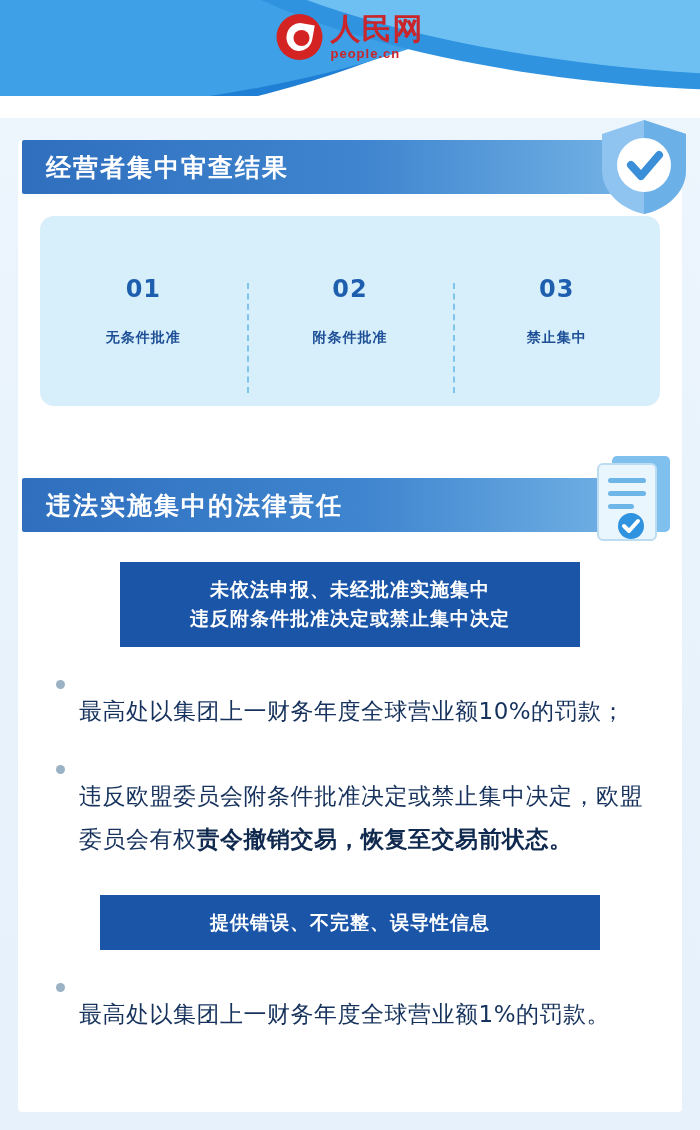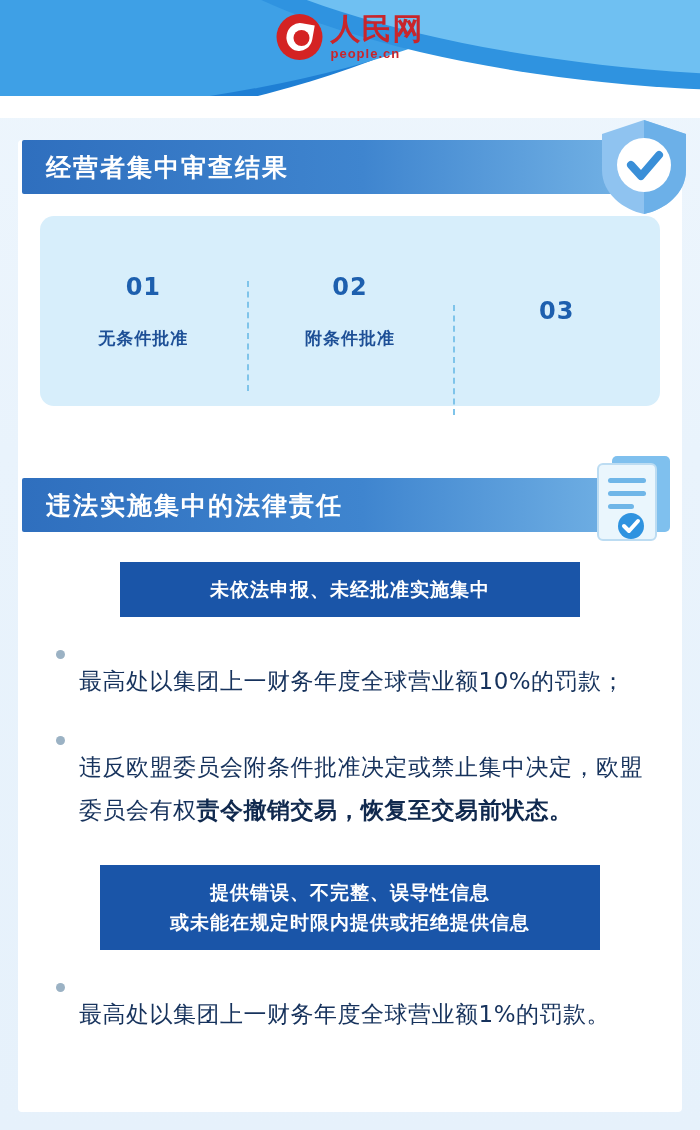--- a/index.html
+++ b/index.html
@@ -164,21 +164,21 @@
   }
   .stat-num {
     font-size: 24px;
     font-weight: bold;
     color: #1d5fae;
     font-family: "DejaVu Sans", sans-serif;
     letter-spacing: 1px;
   }
   .stat-label {
     margin-top: 26px;
-    font-size: 17px;
+    font-size: 14px;
     font-weight: bold;
     color: #1d4f96;
     font-family: "DejaVu Sans", sans-serif;
     letter-spacing: 1px;
   }
 
   
   .shield {
     position: absolute;
     right: -8px;
@@ -269,56 +269,57 @@
       <div class="stat">
         <div class="stat-num">01</div>
         <div class="stat-label">无条件批准</div>
       </div>
       <div class="stat">
         <div class="stat-num">02</div>
         <div class="stat-label">附条件批准</div>
       </div>
       <div class="stat">
         <div class="stat-num">03</div>
+        <div class="stat-label">禁止集中</div>
       </div>
     </div>
   </div>
 
   <div class="card" id="section2">
     <svg class="doc-icon" viewBox="0 0 92 100">
       <rect x="26" y="6" width="58" height="76" rx="5" fill="#7fc0ee"></rect>
       <rect x="12" y="14" width="58" height="76" rx="5" fill="#eaf6fd" stroke="#bcdcf2" stroke-width="2"></rect>
       <rect x="22" y="28" width="38" height="5" rx="2.5" fill="#6fb6e8"></rect>
       <rect x="22" y="41" width="38" height="5" rx="2.5" fill="#6fb6e8"></rect>
       <rect x="22" y="54" width="26" height="5" rx="2.5" fill="#6fb6e8"></rect>
       <circle cx="45" cy="76" r="13" fill="#2f93e0"></circle>
       <path d="M38 76 L43 81 L52 71" stroke="#ffffff" stroke-width="4" fill="none" stroke-linecap="round" stroke-linejoin="round"></path>
     </svg>
     <div class="card-title-bar">
       <span class="title-text">违法实施集中的法律责任</span>
     </div>
 
     <div class="banner-blue">
       <div>未依法申报、未经批准实施集中</div>
+      <div>违反附条件批准决定或禁止集中决定</div>
     </div>
 
     <div class="bullets">
       <div class="bullet">
         <span class="dot"></span>
         <span class="bullet-text">最高处以集团上一财务年度全球营业额10%的罚款；</span>
       </div>
       <div class="bullet">
         <span class="dot"></span>
         <span class="bullet-text"><span>违反欧盟委员会附条件批准决定或禁止集中决定，欧盟委员会有权</span><b>责令撤销交易，恢复至交易前状态。</b></span>
       </div>
     </div>
 
     <div class="banner-blue wide">
       <div>提供错误、不完整、误导性信息</div>
-      <div>或未能在规定时限内提供或拒绝提供信息</div>
     </div>
 
     <div class="bullets">
       <div class="bullet">
         <span class="dot"></span>
         <span class="bullet-text">最高处以集团上一财务年度全球营业额1%的罚款。</span>
       </div>
     </div>
   </div>
 

